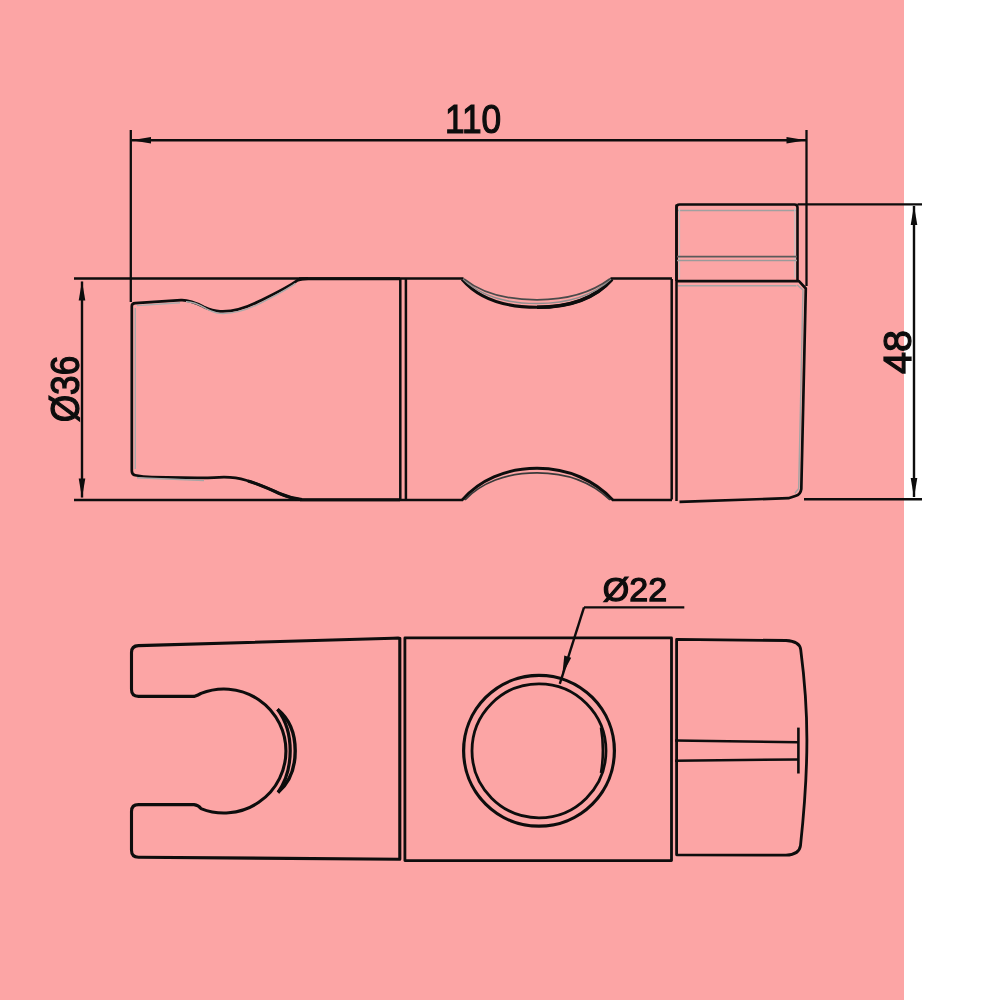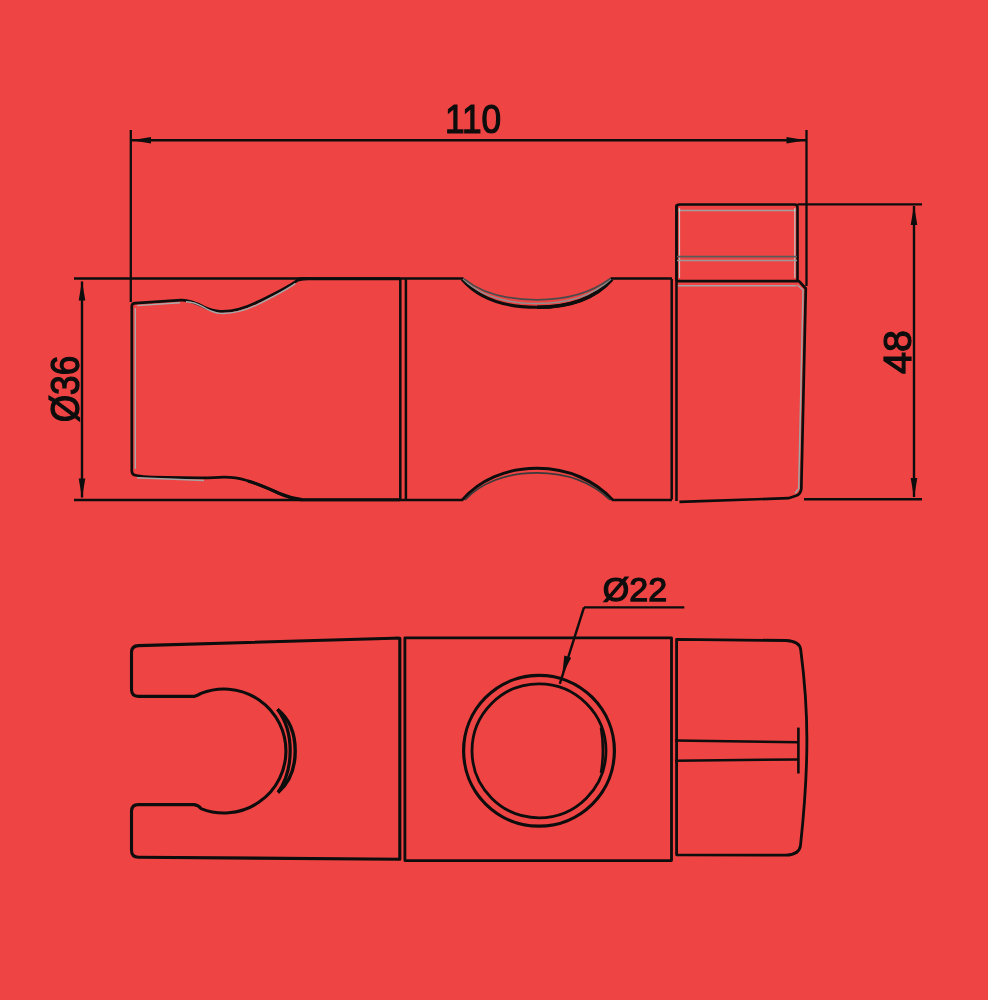--- a/index.html
+++ b/index.html
@@ -1,16 +1,16 @@
 <!DOCTYPE html>
 <html><head>
 <meta charset="utf-8">
 <style>
   html,body{margin:0;padding:0;background:#ffffff;}
-  .wrap{width:988px;height:1000px;position:relative;background:#ef4444;}
+  .wrap{width:904px;height:1000px;position:relative;background:#fca5a5;}
   text{font-family:"Liberation Sans", sans-serif;font-weight:normal;fill:#0d0d0d;stroke:#0d0d0d;stroke-width:1.25;}
 </style>
 </head>
 <body>
 <div class="wrap">
 <svg width="1000" height="1000" viewBox="0 0 1000 1000">
 <g fill="none" stroke="#0d0d0d" stroke-width="2.5" stroke-linecap="butt" stroke-linejoin="round">
 
 <line x1="74" y1="278.5" x2="463.5" y2="278.5"></line>
 <line x1="610.5" y1="278.5" x2="672" y2="278.5"></line>

